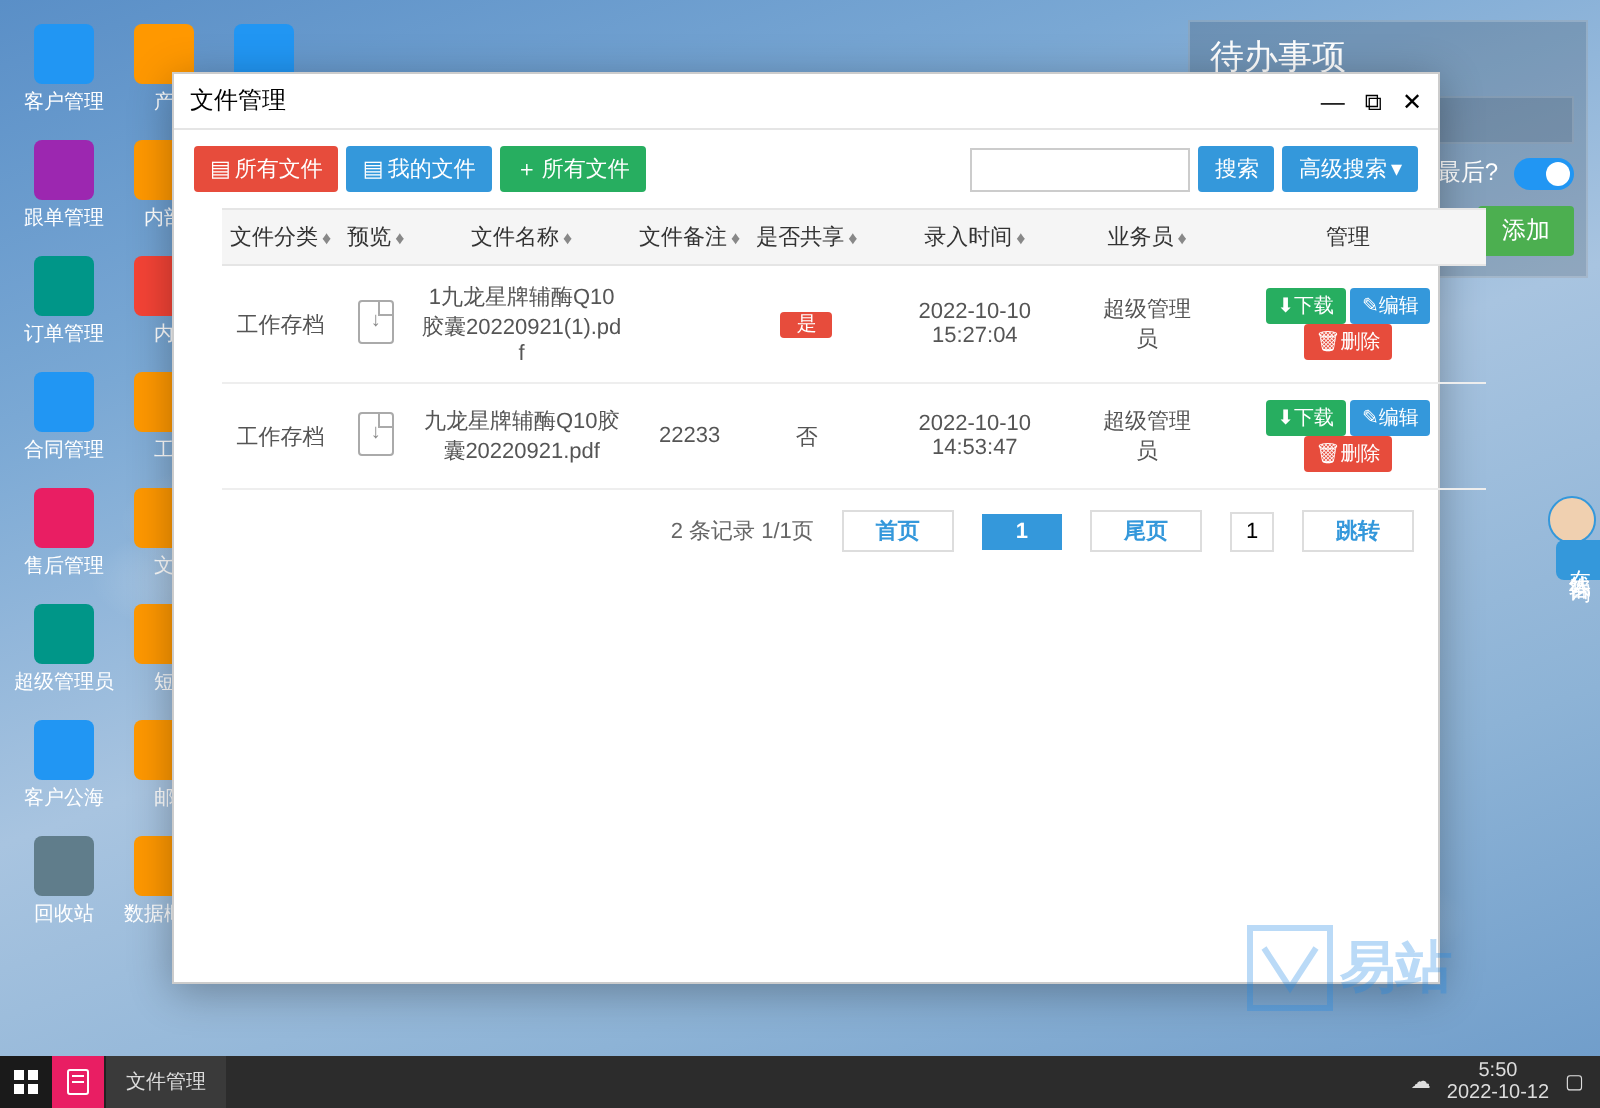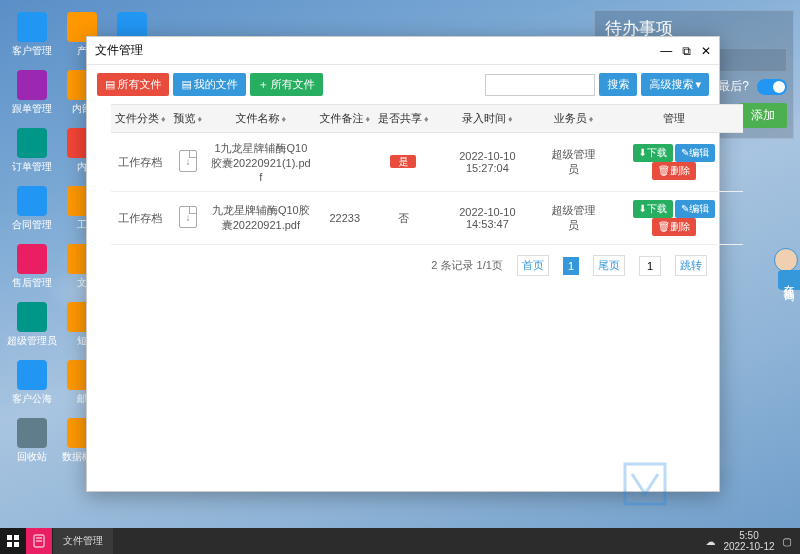--- a/index.html
+++ b/index.html
@@ -42,21 +42,21 @@
 .sort { color: #888; font-size: 9px; margin-left: 2px; }
 .pdf-ico { width: 18px; height: 22px; display: inline-block; border: 1px solid #aaa; border-radius: 2px; position: relative; }
 .pdf-ico::before { content: ""; position: absolute; top: 0; right: 0; width: 6px; height: 6px; border-left: 1px solid #aaa; border-bottom: 1px solid #aaa; }
 .pdf-ico::after { content: "↓"; position: absolute; inset: 0; display: flex; align-items: center; justify-content: center; font-size: 10px; color: #888; }
 .badge-red { background: #e74c3c; color: white; padding: 1px 8px; border-radius: 2px; font-size: 10px; }
 .act-btn { font-size: 10px; color: white; padding: 2px 6px; border-radius: 2px; margin: 0 1px; cursor: pointer; display: inline-flex; align-items: center; gap: 2px; border: none; }
 .a-green { background: #27ae60; }
 .a-blue { background: #3498db; }
 .a-red { background: #e74c3c; }
 .pager { display: flex; justify-content: flex-end; align-items: center; gap: 14px; padding: 10px 12px; font-size: 11px; color: #666; }
-.pager .pg { border: 1px solid #ddd; padding: 2px 4px; cursor: pointer; color: #3498db; }
+.pager .pg { border: 1px solid #ddd; padding: 2px 16px; cursor: pointer; color: #3498db; font-weight: bold; }
 .pager .cur { background: #3498db; color: white; border-color: #3498db; }
 .pager .jump-in { width: 22px; height: 20px; border: 1px solid #ddd; text-align: center; font-size: 11px; }
 .consult { position: absolute; right: 0; top: 270px; width: 22px; background: #3498db; color: white; font-size: 11px; padding: 6px 4px; text-align: center; writing-mode: vertical-rl; letter-spacing: 2px; border-radius: 4px 0 0 4px; cursor: pointer; }
 .avatar { position: absolute; right: 2px; top: 248px; width: 24px; height: 24px; background: #f0d0b0; border-radius: 50%; border: 1px solid #3498db; }
 .watermark { position: absolute; right: 20px; bottom: 40px; width: 160px; height: 60px; opacity: 0.3; color: #1e88e5; font-size: 28px; font-weight: bold; display: flex; align-items: center; pointer-events: none; }
 .taskbar { position: absolute; bottom: 0; left: 0; right: 0; height: 26px; background: #2c2c2c; display: flex; align-items: center; color: #ddd; font-size: 10px; }
 .tb-start { width: 26px; height: 26px; display: flex; align-items: center; justify-content: center; background: #1a1a1a; }
 .tb-start svg { fill: white; }
 .tb-app { width: 26px; height: 26px; display: flex; align-items: center; justify-content: center; background: #e91e63; }
 .tb-item { padding: 0 10px; height: 26px; display: flex; align-items: center; background: #3a3a3a; border-left: 1px solid #222; }
@@ -251,20 +251,21 @@
   </div>
 
   <div class="avatar"></div>
   <div class="consult">在线咨询</div>
 
   <div class="watermark">
     <svg width="50" height="50" viewBox="0 0 50 50">
         <rect x="5" y="5" width="40" height="40" fill="none" stroke="#1e88e5" stroke-width="3"></rect>
         <path d="M12 15 L25 35 L38 15" fill="none" stroke="#1e88e5" stroke-width="3"></path>
       </svg>
+    <span>易站</span>
   </div>
 
   <div class="taskbar">
     <div class="tb-start">
       <svg width="12" height="12" viewBox="0 0 12 12">
           <rect x="0" y="0" width="5" height="5"></rect>
           <rect x="7" y="0" width="5" height="5"></rect>
           <rect x="0" y="7" width="5" height="5"></rect>
           <rect x="7" y="7" width="5" height="5"></rect>
         </svg>

